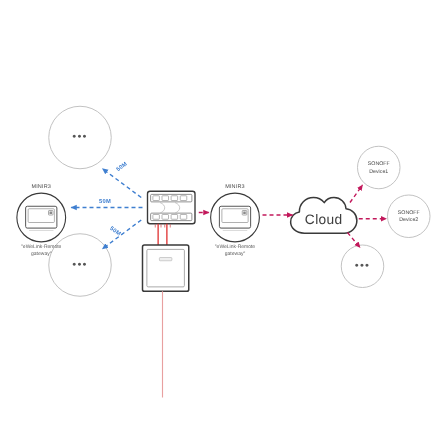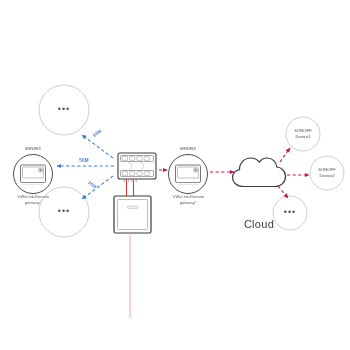--- a/index.html
+++ b/index.html
@@ -127,21 +127,21 @@
   </svg>
 
   <div class="txt lbl-device center" style="left:33px;top:146px;">MINIR3</div>
   <div class="txt lbl-cap center" style="left:33px;top:194px;">"eWeLink-Remote</div>
   <div class="txt lbl-cap center" style="left:33px;top:199.5px;">gateway"</div>
 
   <div class="txt lbl-device center" style="left:188px;top:146px;">MINIR3</div>
   <div class="txt lbl-cap center" style="left:188px;top:194px;">"eWeLink-Remote</div>
   <div class="txt lbl-cap center" style="left:188px;top:199.5px;">gateway"</div>
 
-  <div class="txt lbl-cloud center" style="left:259px;top:170px;margin-top:48px;">Cloud</div>
+  <div class="txt lbl-cloud center" style="left:259px;top:170px;">Cloud</div>
 
   <div class="txt lbl-node center" style="left:303px;top:128px;">SONOFF</div>
   <div class="txt lbl-node center" style="left:303px;top:134px;">Device1</div>
 
   <div class="txt lbl-node center" style="left:327px;top:167px;">SONOFF</div>
   <div class="txt lbl-node center" style="left:327px;top:173px;">Device2</div>
 
   <div class="txt center" style="left:64px;top:104px;font-size:9px;color:#555;letter-spacing:1px;">•••</div>
   <div class="txt center" style="left:64px;top:206px;font-size:9px;color:#555;letter-spacing:1px;">•••</div>
   <div class="txt center" style="left:290px;top:207px;font-size:9px;color:#555;letter-spacing:1px;">•••</div>

